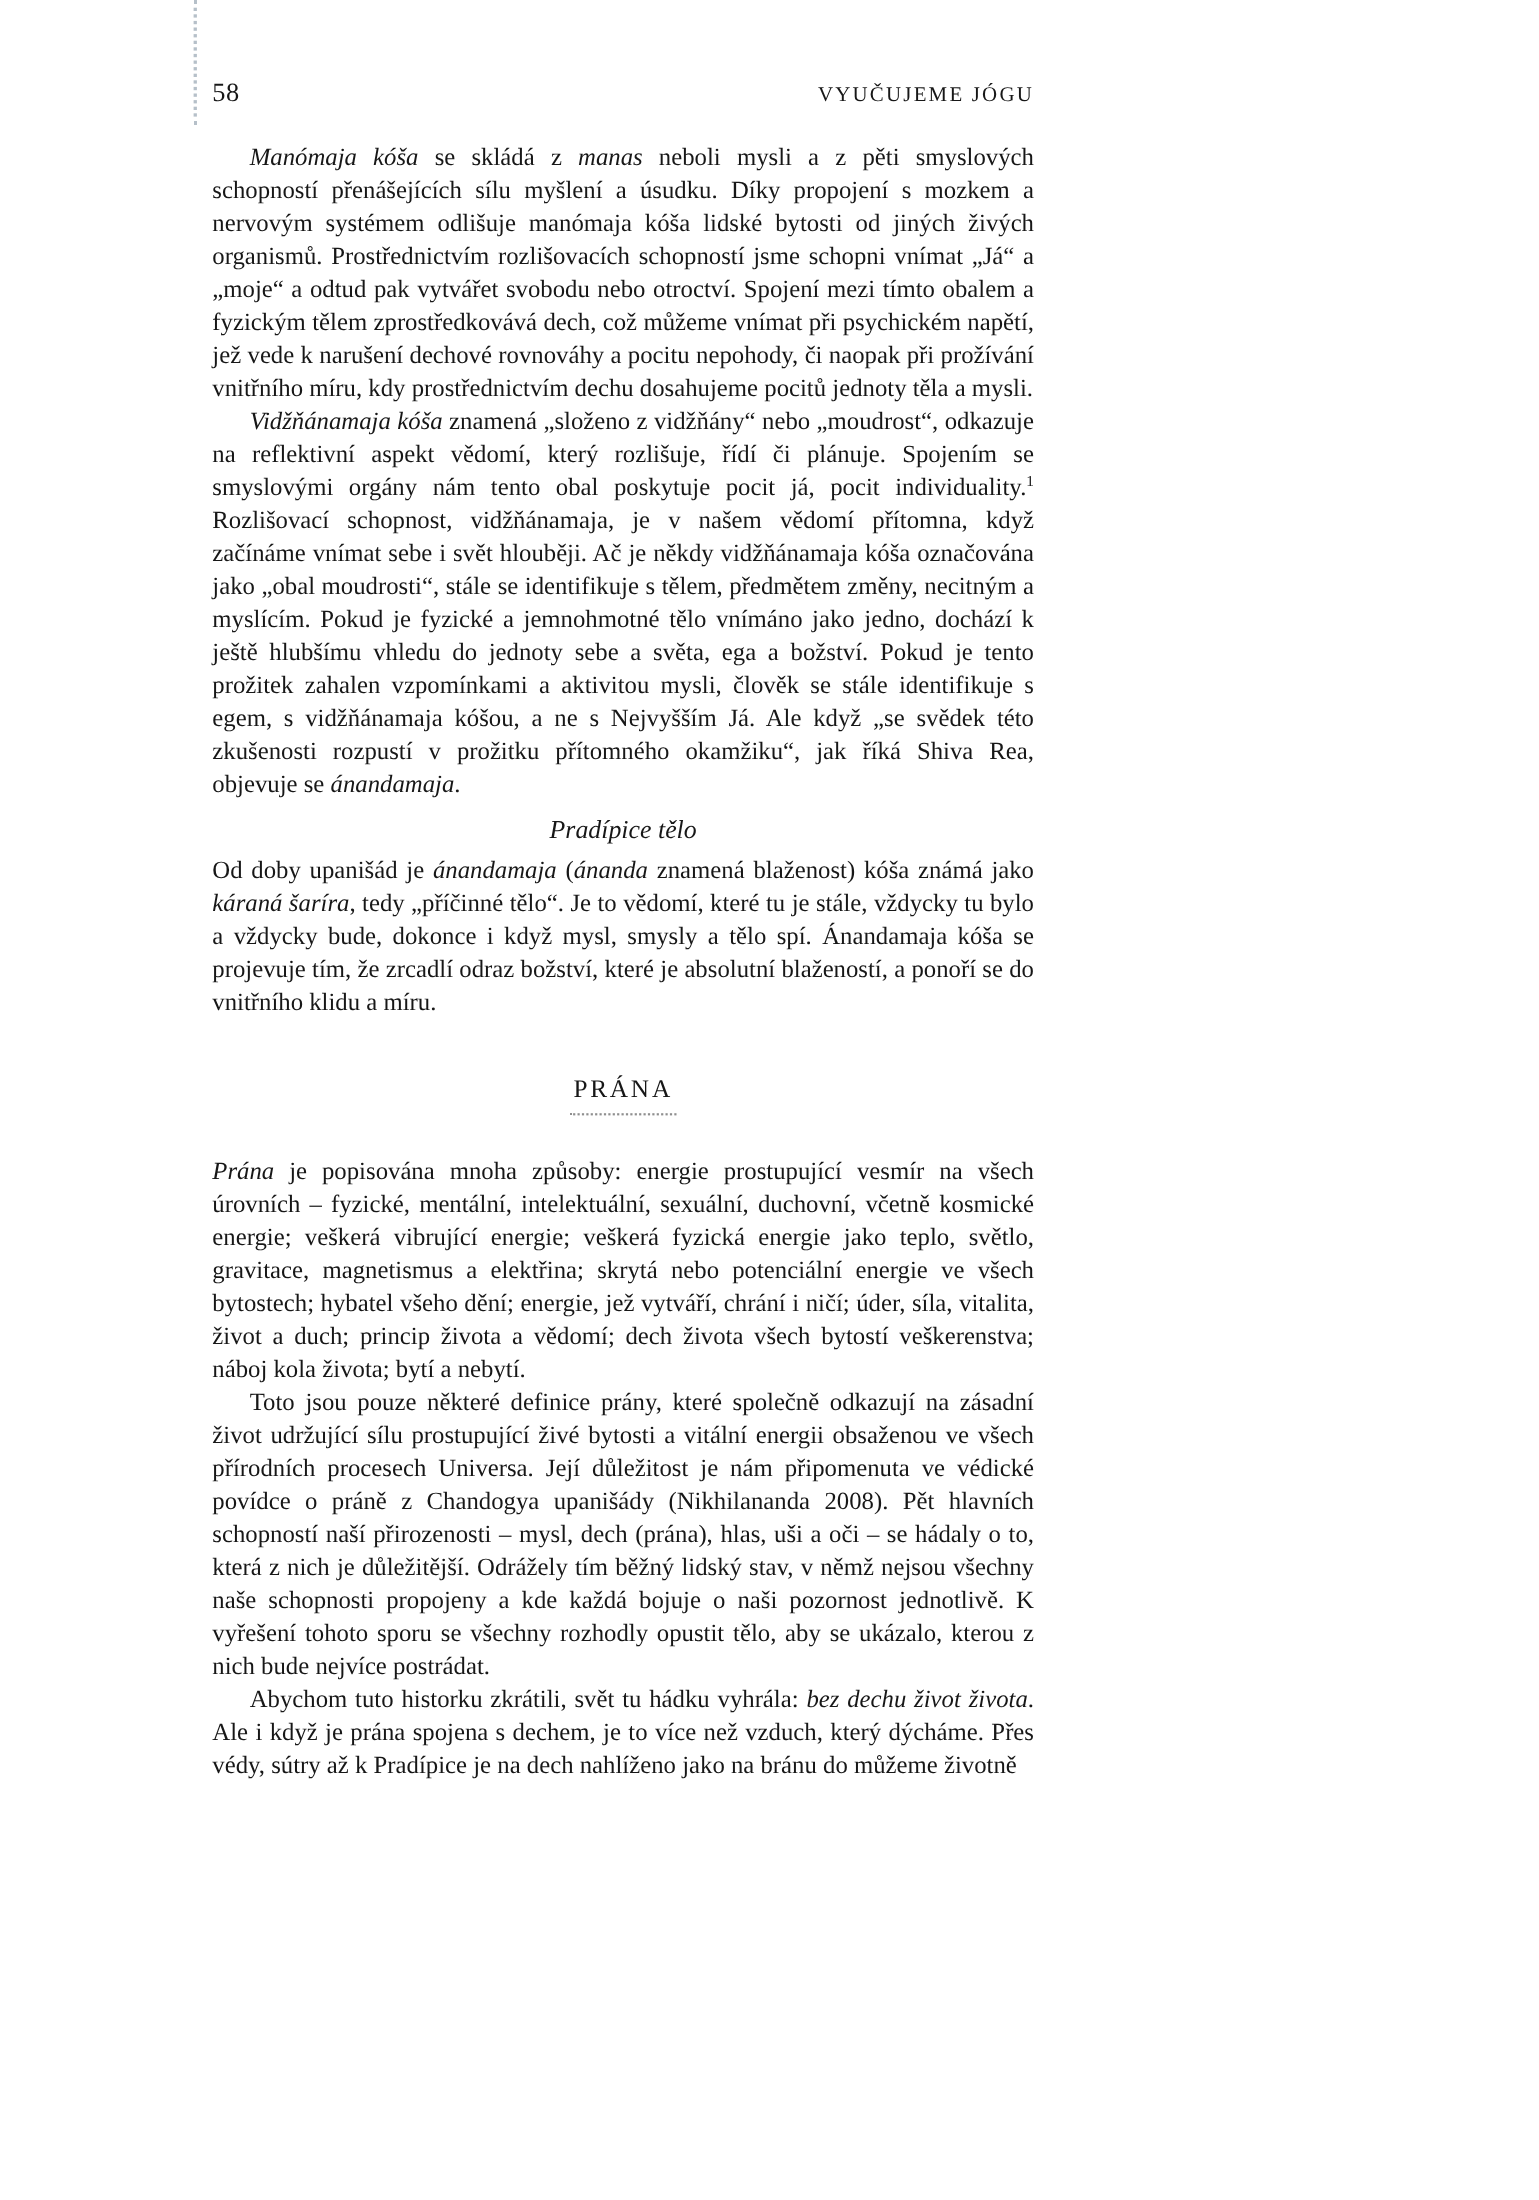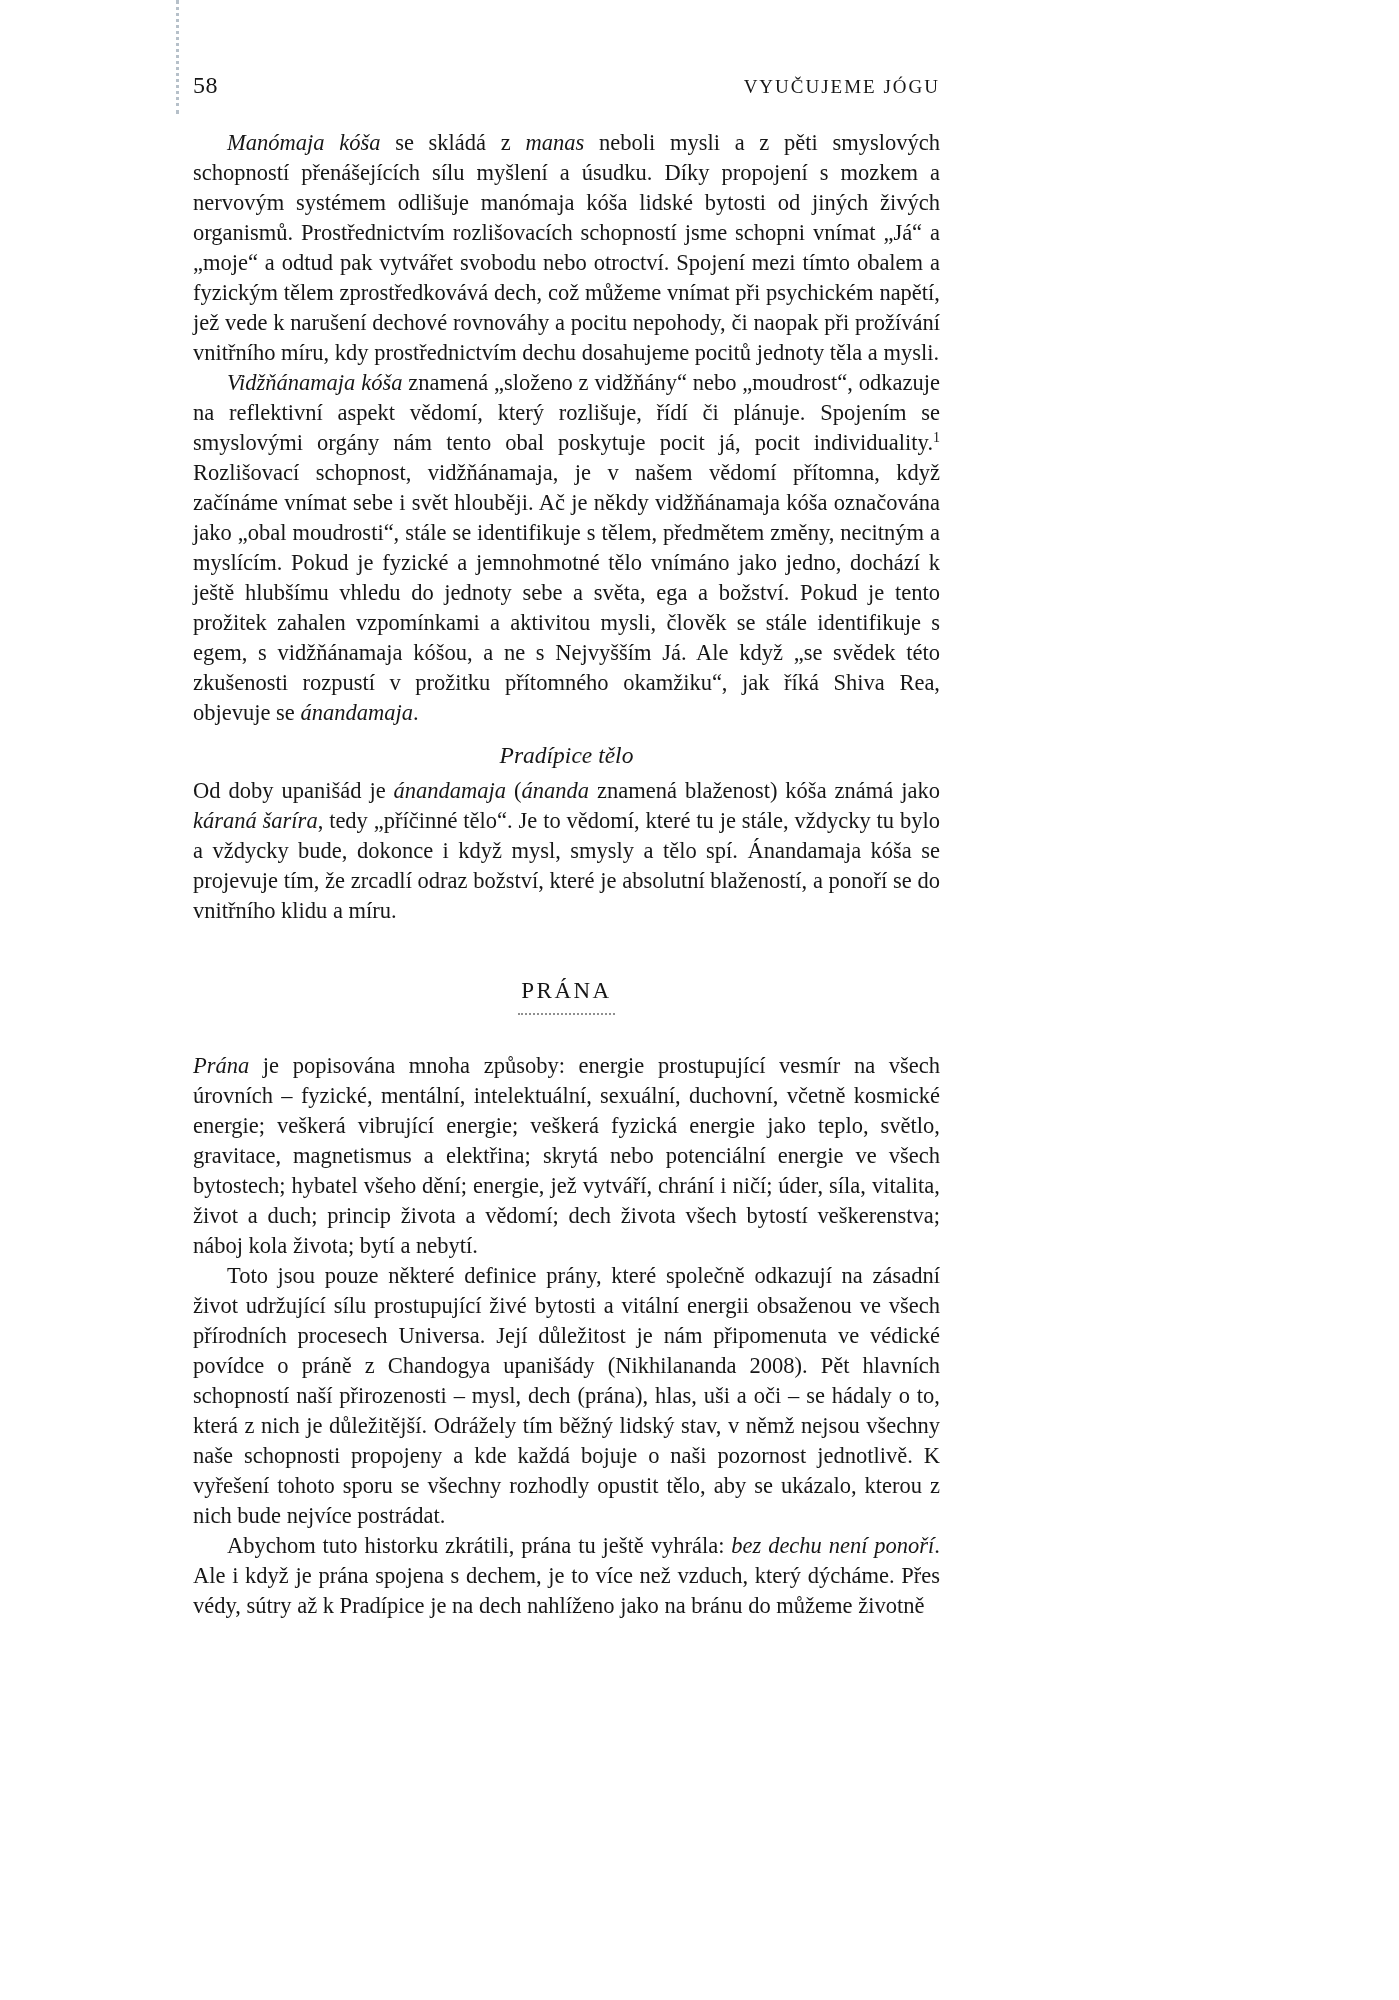--- a/index.html
+++ b/index.html
@@ -104,17 +104,17 @@
     <h3 class="sub-heading">Pradípice tělo</h3>
 
     <p><span>Od doby upanišád je </span><em>ánandamaja</em><span> (</span><em>ánanda</em><span> znamená blaženost) kóša známá jako </span><em>káraná šaríra</em><span>, tedy „příčinné tělo“. Je to vědomí, které tu je stále, vždycky tu bylo a vždycky bude, dokonce i když mysl, smysly a tělo spí. Ánandamaja kóša se projevuje tím, že zrcadlí odraz božství, které je absolutní blažeností, a ponoří se do vnitřního klidu a míru.</span></p>
 
     <h2 class="section-heading-wrap"><span class="section-heading">PRÁNA</span></h2>
 
     <p><em>Prána</em><span> je popisována mnoha způsoby: energie prostupující vesmír na všech úrovních – fyzické, mentální, intelektuální, sexuální, duchovní, včetně kosmické energie; veškerá vibrující energie; veškerá fyzická energie jako teplo, světlo, gravitace, magnetismus a elektřina; skrytá nebo potenciální energie ve všech bytostech; hybatel všeho dění; energie, jež vytváří, chrání i ničí; úder, síla, vitalita, život a duch; princip života a vědomí; dech života všech bytostí veškerenstva; náboj kola života; bytí a nebytí.</span></p>
 
     <p class="indent"><span>Toto jsou pouze některé definice prány, které společně odkazují na zásadní život udržující sílu prostupující živé bytosti a vitální energii obsaženou ve všech přírodních procesech Universa. Její důležitost je nám připomenuta ve védické povídce o práně z Chandogya upanišády (Nikhilananda 2008). Pět hlavních schopností naší přirozenosti – mysl, dech (prána), hlas, uši a oči – se hádaly o to, která z nich je důležitější. Odrážely tím běžný lidský stav, v němž nejsou všechny naše schopnosti propojeny a kde každá bojuje o naši pozornost jednotlivě. K vyřešení tohoto sporu se všechny rozhodly opustit tělo, aby se ukázalo, kterou z nich bude nejvíce postrádat.</span></p>
 
-    <p class="indent"><span>Abychom tuto historku zkrátili, prána tu ještě vyhrála: </span><em>bez dechu není ponoří</em><span>. Ale i když je prána spojena s dechem, je to více než vzduch, který dýcháme. Přes védy, sútry až k Pradípice je na dech nahlíženo jako na bránu do můžeme životně</span></p>
+    <p class="indent"><span>Abychom tuto historku zkrátili, svět tu hádku vyhrála: </span><em>bez dechu život života</em><span>. Ale i když je prána spojena s dechem, je to více než vzduch, který dýcháme. Přes védy, sútry až k Pradípice je na dech nahlíženo jako na bránu do můžeme životně</span></p>
 
   </main>
 
 </div>
 
 </body></html>

